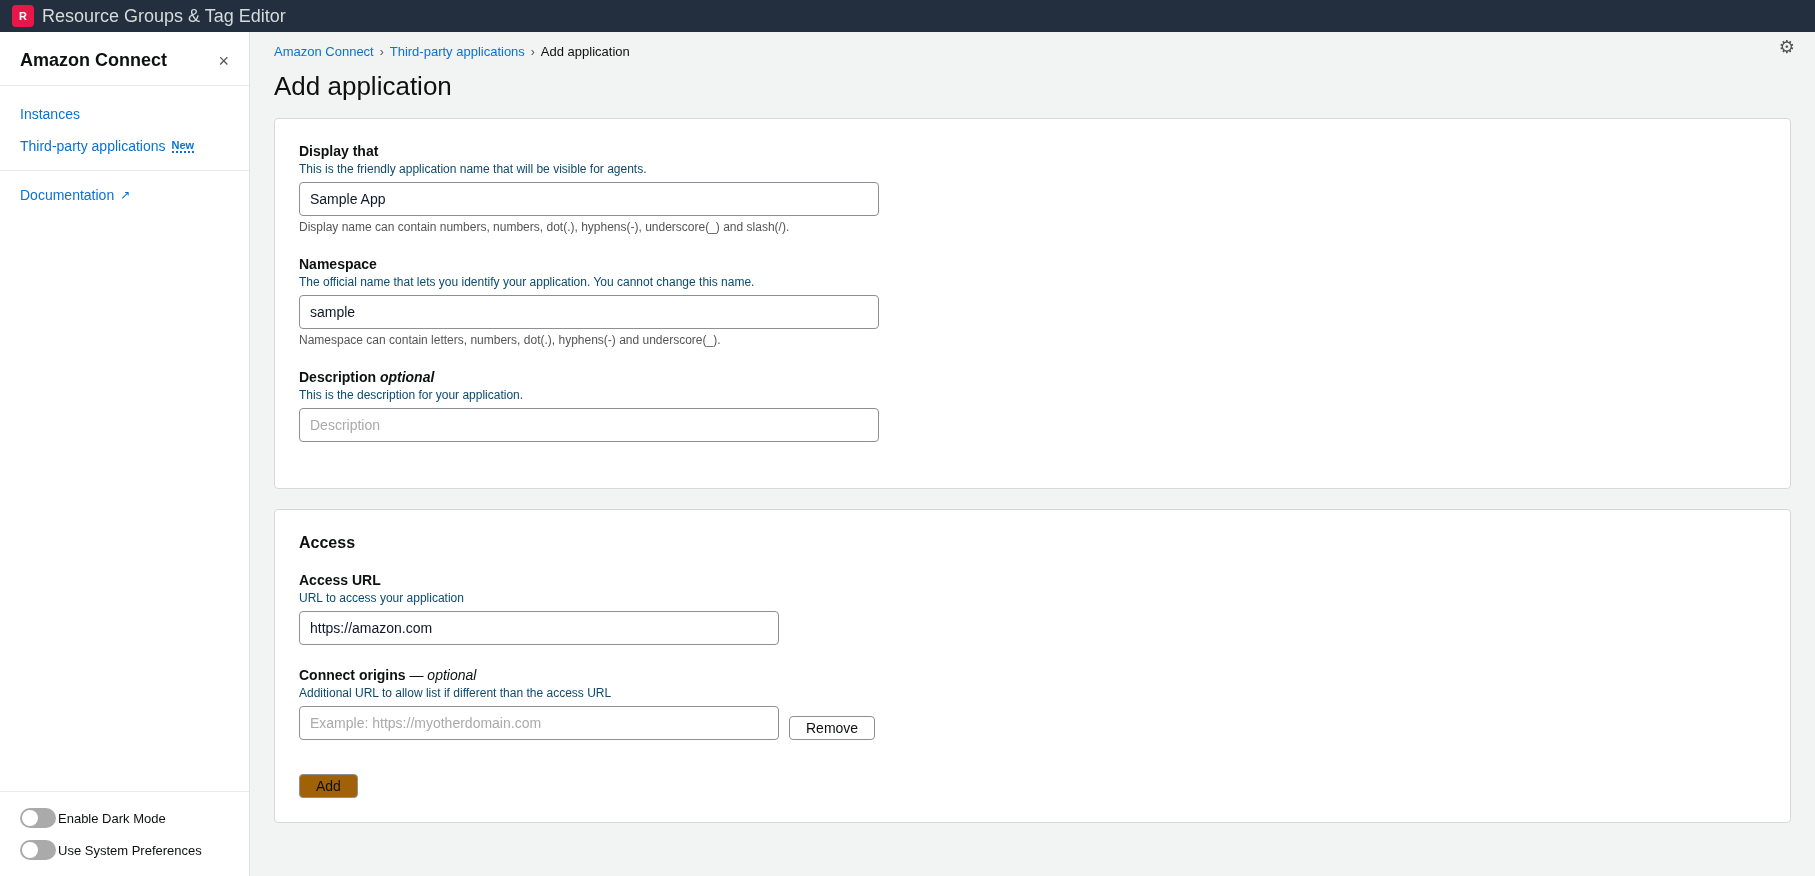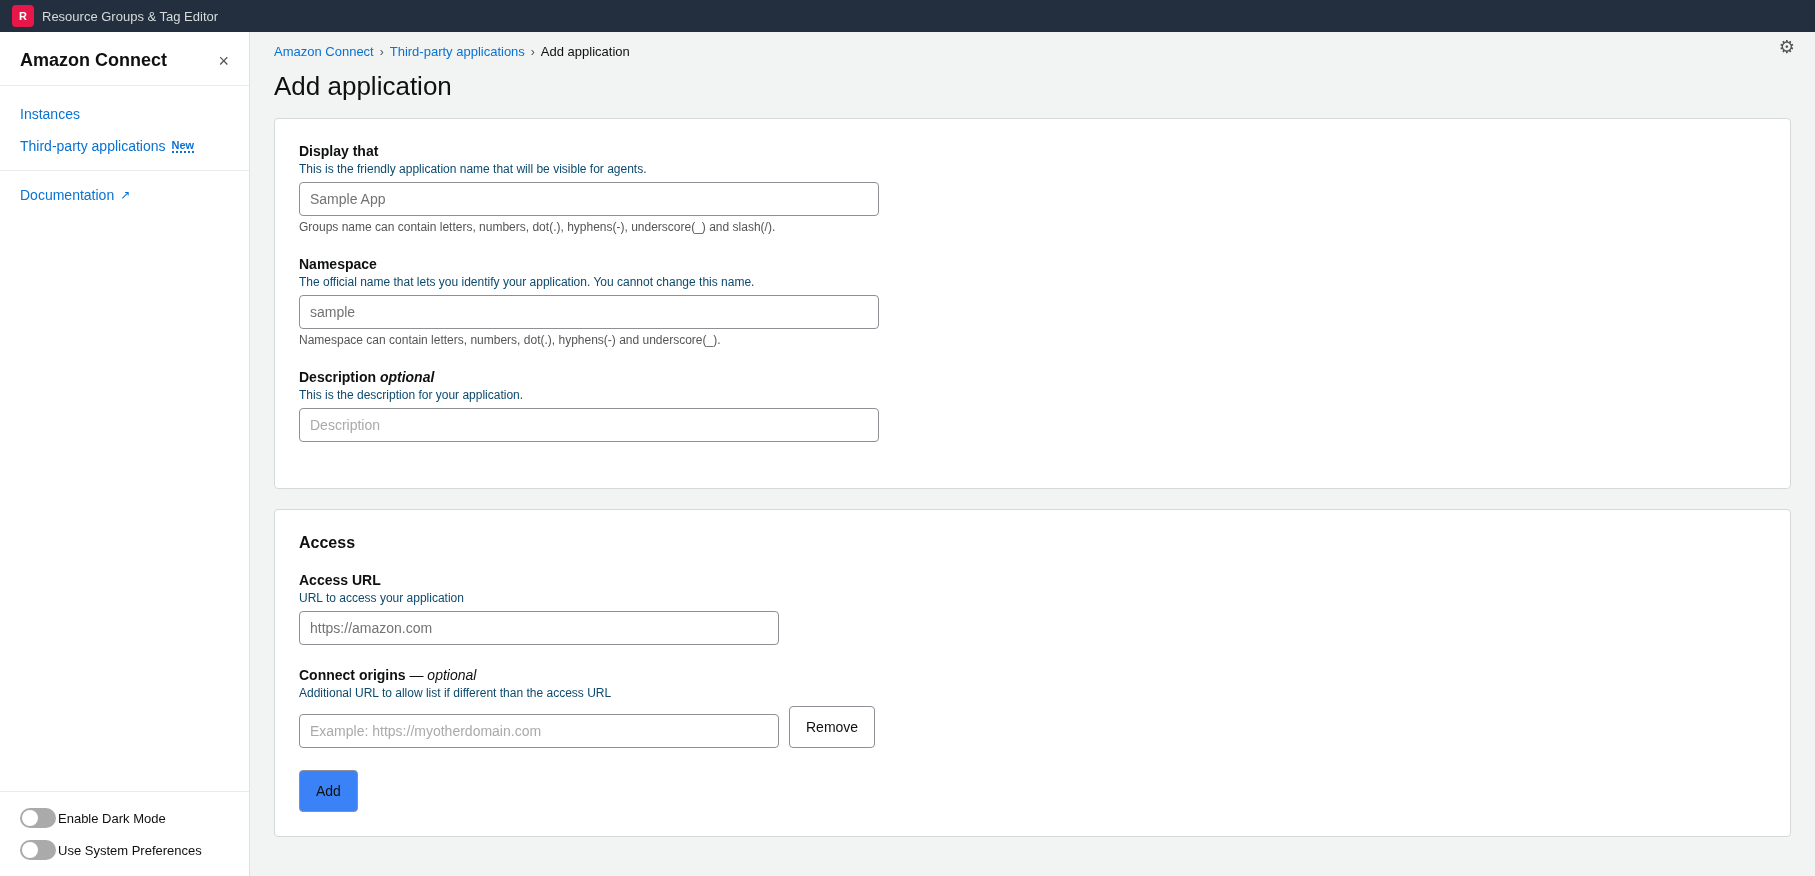--- a/index.html
+++ b/index.html
@@ -17,21 +17,21 @@
     }
     .top-bar-logo {
       width: 22px; height: 22px;
       background: #e8174a;
       border-radius: 4px;
       display: flex; align-items: center; justify-content: center;
       color: white; font-size: 11px; font-weight: bold;
     }
     .top-bar-title {
       color: #d5dbdb;
-      font-size: 13px;
+      font-size: 18px;
     }
 
     
     .layout {
       display: flex;
       flex: 1;
       overflow: hidden;
     }
 
     
@@ -192,21 +192,21 @@
       margin-bottom: 6px;
     }
     .form-input {
       width: 100%;
       max-width: 580px;
       height: 34px;
       border: 1px solid #8d9095;
       border-radius: 4px;
       padding: 0 10px;
       font-size: 14px;
-      color: #737373;
+      color: #0f172a;
       background: #fff;
       outline: none;
     }
     .form-input::placeholder { color: #aaa; }
     .form-note {
       font-size: 12px;
       color: #555;
       margin-top: 4px;
     }
 
@@ -215,36 +215,37 @@
       display: flex;
       align-items: flex-end;
       gap: 10px;
     }
     .access-url-row .form-input {
       max-width: 480px;
     }
 
     
     .btn {
-      height: 42px;
+      height: 24px;
       padding: 0 16px;
       border-radius: 4px;
       font-size: 14px;
       cursor: pointer;
       border: 1px solid;
     }
     .btn-secondary {
       background: #fff;
       border-color: #8d9095;
       color: #0f1111;
     }
     .btn-primary {
-      background: #3b82f6;
+      background: #a16207;
       border-color: #8d9095;
       color: #0f1111;
+      margin-top: 12px;
     }
 
     
     .top-right-icon {
       position: fixed;
       top: 36px;
       right: 20px;
       color: #555;
       cursor: pointer;
       font-size: 18px;
@@ -306,21 +307,21 @@
     <div class="page-title-area">
       <h1 class="page-title">Add application</h1>
     </div>
 
     <div class="card">
 
       <div class="form-field">
         <div class="form-label">Display that</div>
         <div class="form-hint">This is the friendly application name that will be visible for agents.</div>
         <input class="form-input" type="text" value="Sample App" style="">
-        <div class="form-note">Groups name can contain letters, numbers, dot(.), hyphens(-), underscore(_) and slash(/).</div>
+        <div class="form-note">Display name can contain numbers, numbers, dot(.), hyphens(-), underscore(_) and slash(/).</div>
       </div>
 
       <div class="form-field">
         <div class="form-label">Namespace</div>
         <div class="form-hint">The official name that lets you identify your application. You cannot change this name.</div>
         <input class="form-input" type="text" value="sample" style="">
         <div class="form-note">Namespace can contain letters, numbers, dot(.), hyphens(-) and underscore(_).</div>
       </div>
 
       <div class="form-field">

